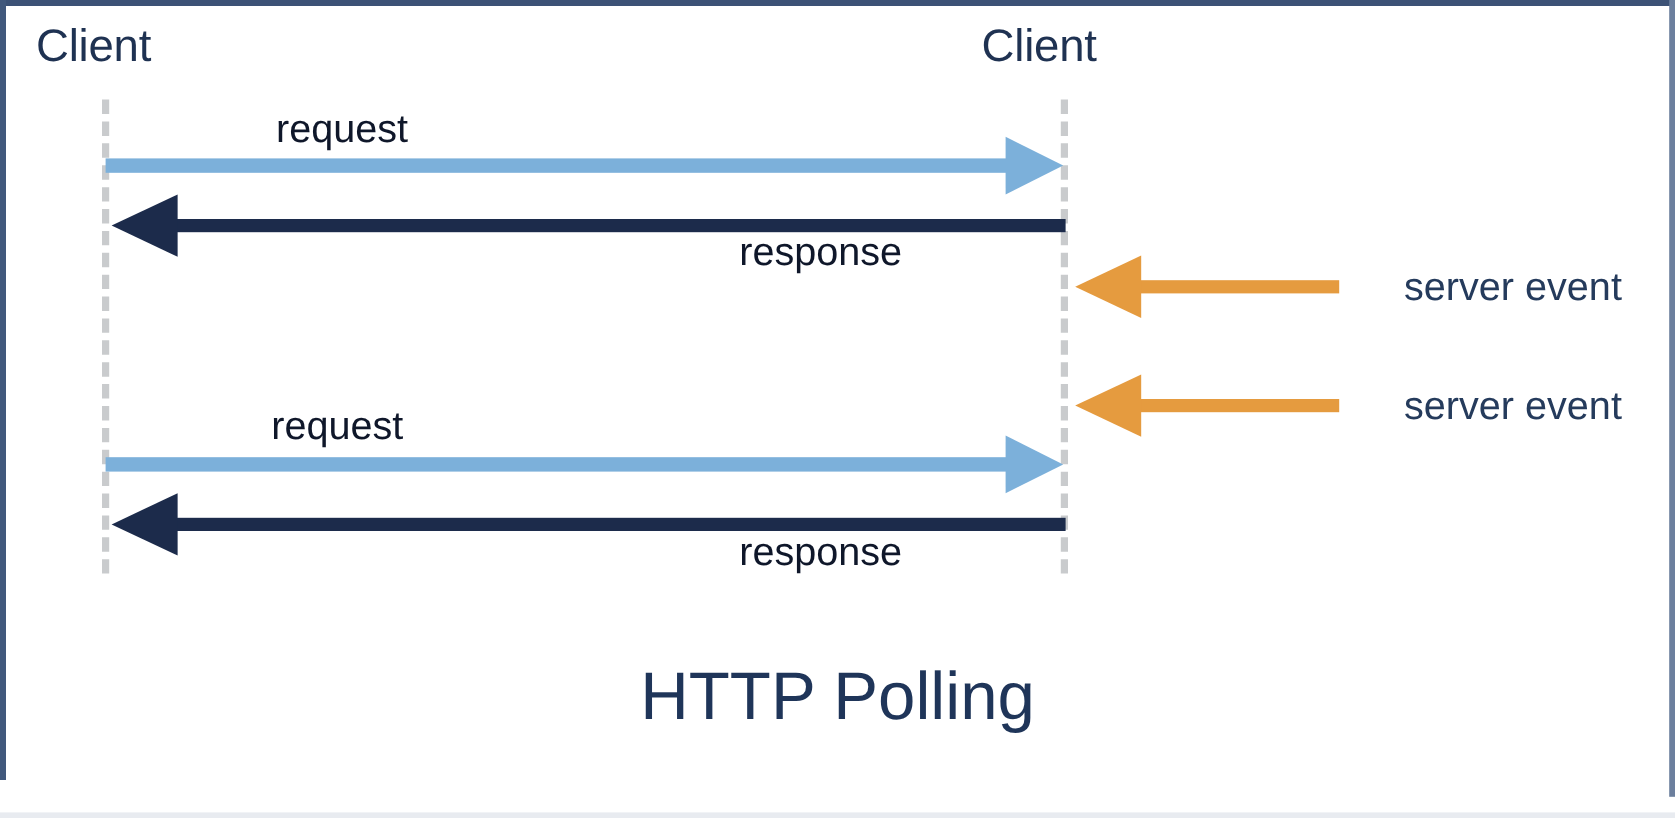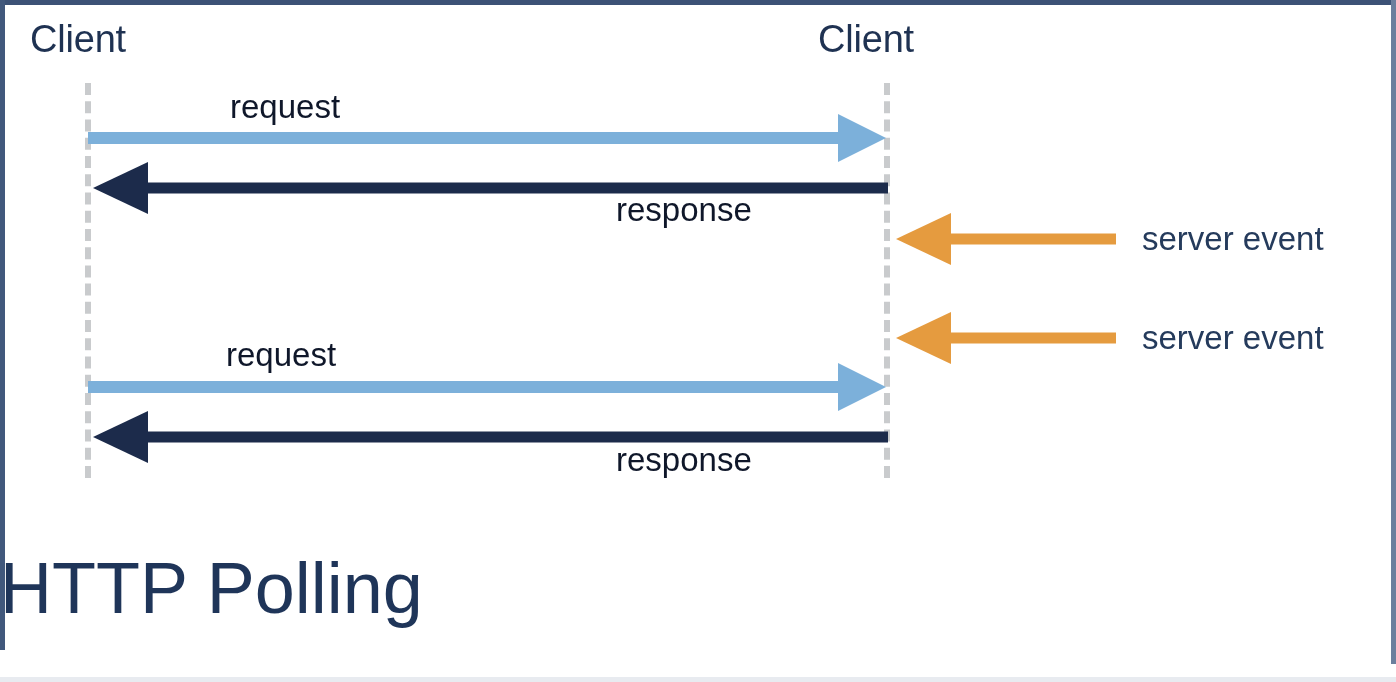--- a/index.html
+++ b/index.html
@@ -120,29 +120,31 @@
     color: #0f172a;
     white-space: nowrap;
     line-height: 1;
   }
   .event-label {
     position: absolute;
     font-size: 33px;
     color: #253b5c;
     white-space: nowrap;
     line-height: 1;
+    margin-left: 28px;
   }
 
   
   #diagram-title {
     position: absolute;
     left: 0;
     top: 552px;
     width: 1396px;
-    font-size: 72px;
+    text-align: center;
+    font-size: 56px;
     color: #1f3559;
     line-height: 1;
     letter-spacing: 0px;
   }
 </style>
 </head>
 <body>
 
 <div id="canvas">
 

